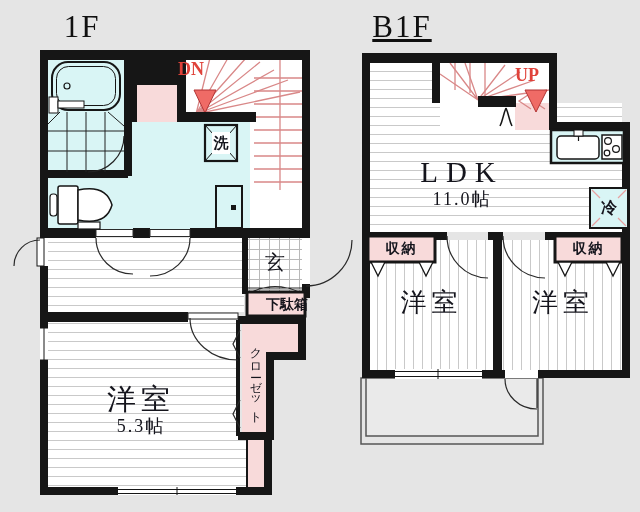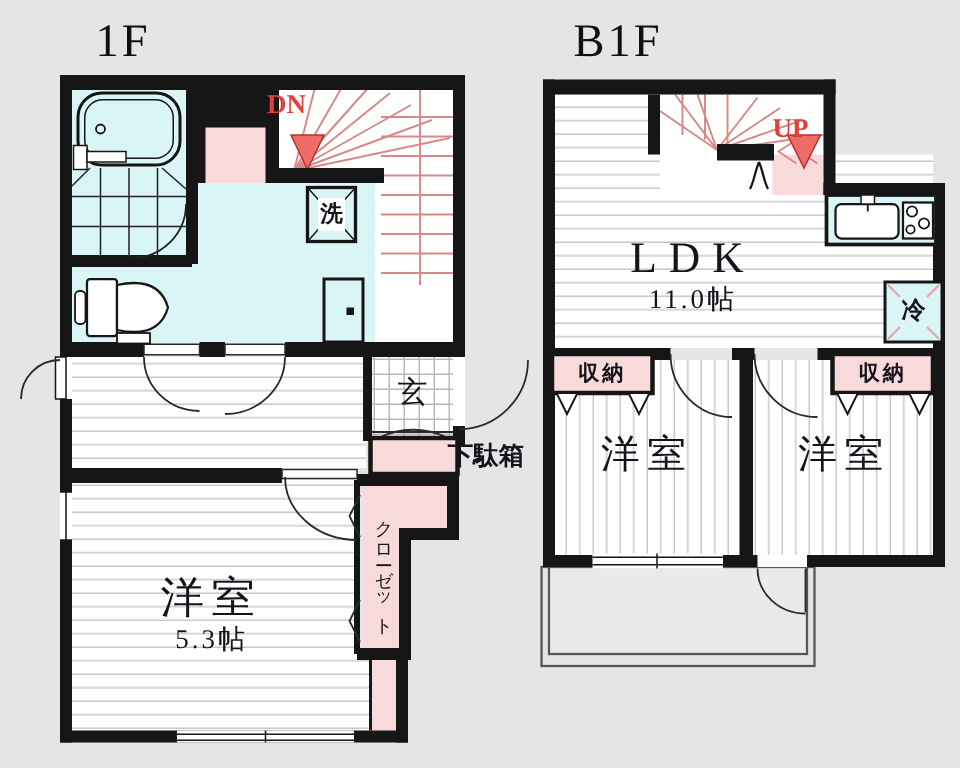--- a/index.html
+++ b/index.html
@@ -215,28 +215,28 @@
       <path d="M505,379 A32,30 0 0 0 537,409 M537,379 V408"></path>
     </g>
     <g>
       <rect x="395" y="369" width="87" height="10" fill="#ffffff"></rect>
       <path d="M395,371.5 H482 M395,376.5 H482 M438,369 V379" stroke="#161616" stroke-width="1" fill="none"></path>
     </g>
   </g>
 </svg>
 
 <div class="lbl floor-title" style="left:52px;top:8px;width:60px;height:38px;">1F</div>
-<div class="lbl floor-title" style="left:370px;top:8px;width:84px;height:38px;">B1F</div>
+<div class="lbl floor-title" style="left:360px;top:8px;width:84px;height:38px;text-decoration:underline;">B1F</div>
 
 <div class="lbl stair-mark" style="left:174px;top:58px;width:34px;height:22px;">DN</div>
-<div class="lbl stair-mark" style="left:510px;top:74px;width:34px;height:22px;text-align:center;">UP</div>
+<div class="lbl stair-mark" style="left:510px;top:64px;width:34px;height:22px;text-align:center;">UP</div>
 
 <div class="lbl small-bold" style="left:206px;top:127px;width:30px;height:32px;font-size:15px;">洗</div>
 <div class="lbl" style="left:252px;top:240px;width:46px;height:44px;font-size:20px;">玄</div>
-<div class="lbl small-bold" style="left:247px;top:292px;width:80px;height:24px;font-size:17px;padding-left:37px;">下駄箱</div>
+<div class="lbl small-bold" style="left:247px;top:292px;width:80px;height:24px;font-size:14px;">下駄箱</div>
 <div class="lbl vert" style="left:242px;top:328px;width:26px;height:102px;font-size:12px;">クローゼット</div>
 
 <div class="lbl room-big" style="left:55px;top:370px;width:172px;height:80px;">
   <span class="l1">洋室</span>
   <span class="l2">5.3帖</span>
 </div>
 
 <div class="lbl room-big" style="left:392px;top:148px;width:140px;height:70px;">
   <span class="l1" style="letter-spacing:8px;">LDK</span>
   <span class="l2">11.0帖</span>

